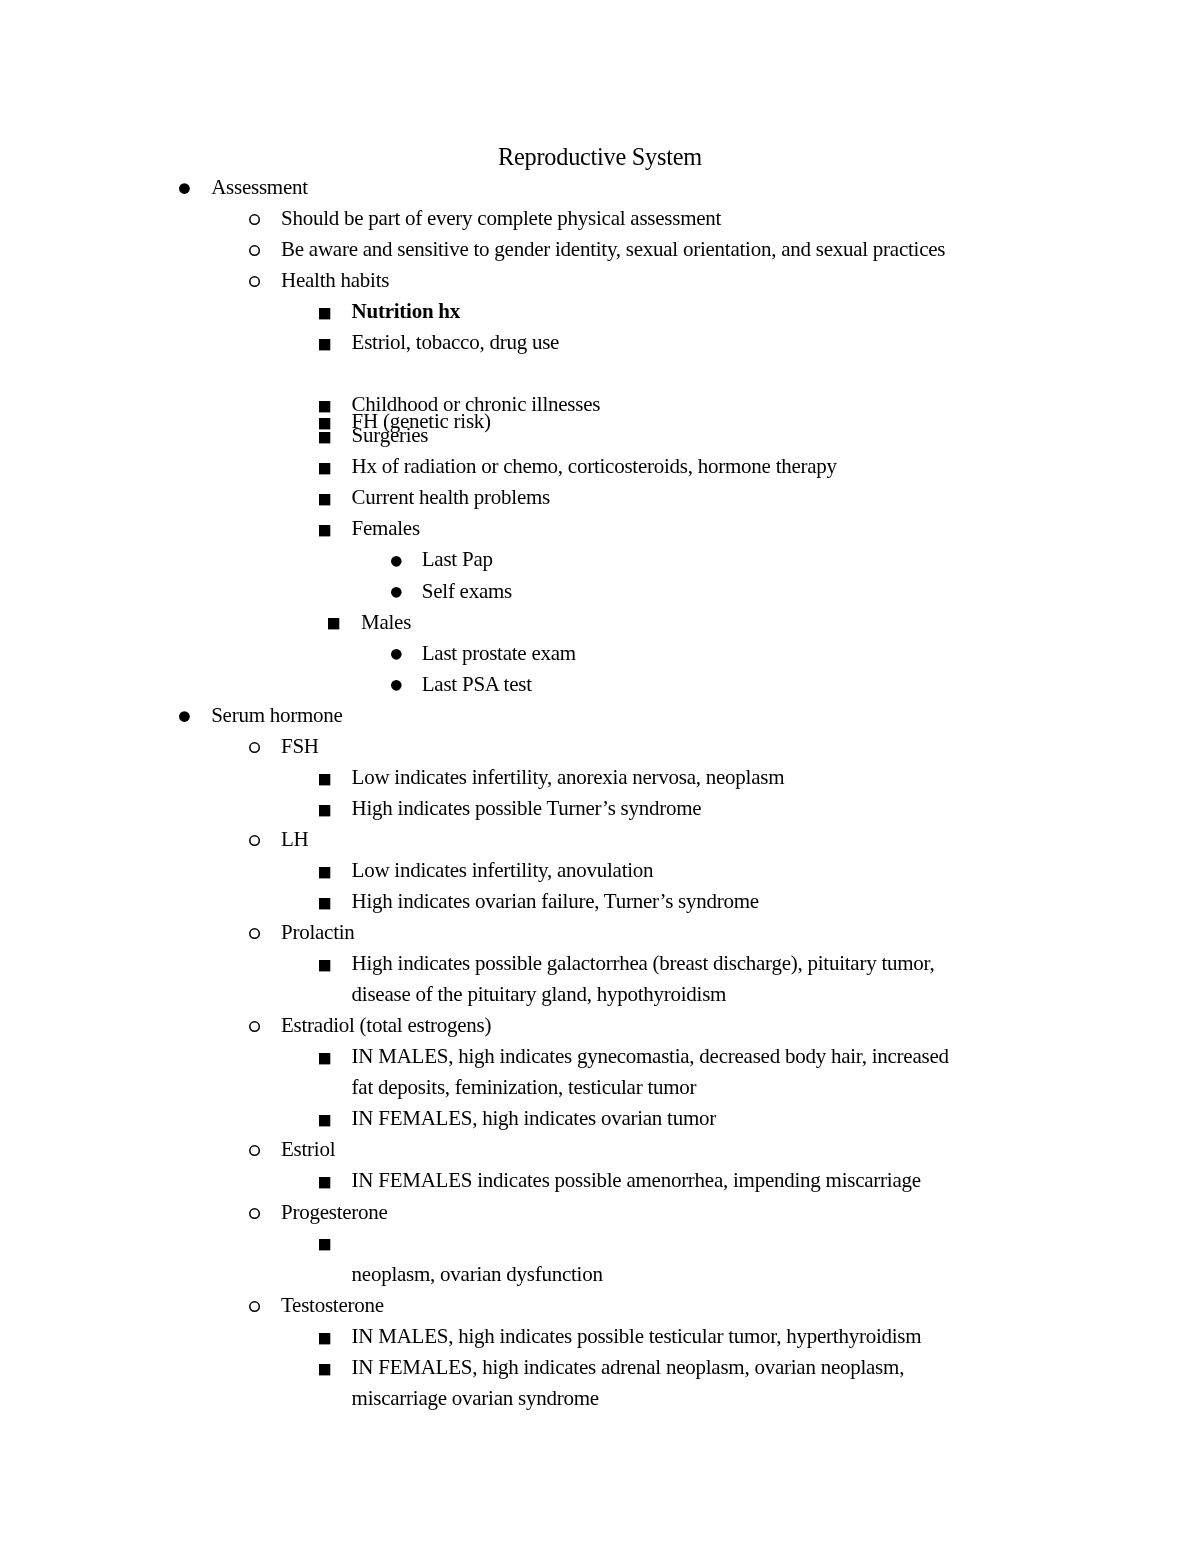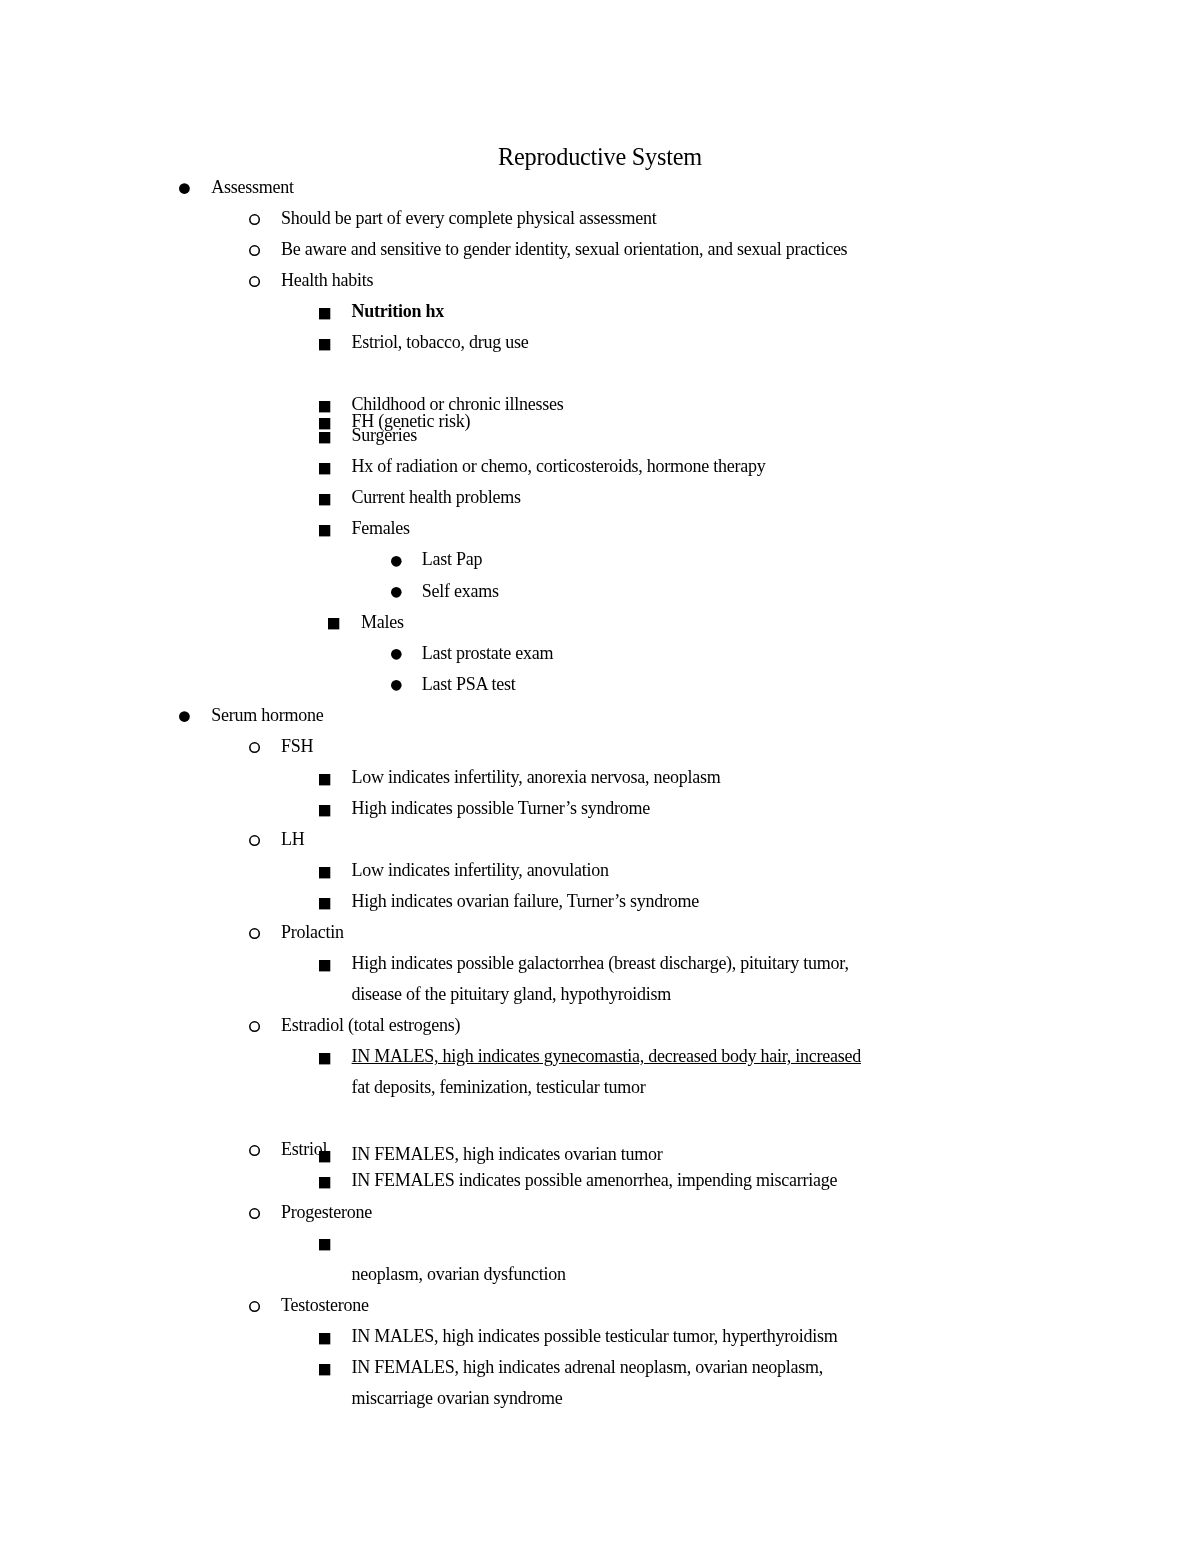--- a/index.html
+++ b/index.html
@@ -28,21 +28,21 @@
     width: 1200px;
     text-align: center;
     font-size: 24.3px;
     line-height: 31.05px;
     letter-spacing: -0.25px;
     white-space: nowrap;
     transform: translateZ(0);
   }
   .item {
     position: absolute;
-    font-size: 18px;
+    font-size: 21px;
     line-height: 31.05px;
     letter-spacing: -0.25px;
     white-space: nowrap;
     transform: translateZ(0);
   }
   .bullet {
     position: absolute;
     display: block;
   }
   .bullet svg { display: block; overflow: visible; }
@@ -186,27 +186,27 @@
           <svg width="14" height="14" viewBox="0 0 14 14">
             <rect x="0" y="0" width="11.3" height="11.4" fill="#000"></rect>
           </svg>
         </span><span>High indicates possible galactorrhea (breast discharge), pituitary tumor,</span></div>
       <div class="item" style="top: 979.15px; left: 351.6px;"><span>disease of the pituitary gland, hypothyroidism</span></div>
       <div class="item" style="top: 1010.2px; left: 281px;"><span class="bullet bullet-circle" style="left: -32px; top: 23px;">
           <svg width="14" height="14" viewBox="0 0 14 14">
             <circle cx="5.55" cy="5.55" r="4.75" fill="none" stroke="#000" stroke-width="1.55"></circle>
           </svg>
         </span><span>Estradiol (total estrogens)</span></div>
-      <div class="item" style="top: 1041.25px; left: 351.6px; text-decoration: underline;"><span class="bullet bullet-square" style="left: -32.6px; top: 23px;">
+      <div class="item" style="top: 1041.25px; left: 351.6px;"><span class="bullet bullet-square" style="left: -32.6px; top: 23px;">
           <svg width="14" height="14" viewBox="0 0 14 14">
             <rect x="0" y="0" width="11.3" height="11.4" fill="#000"></rect>
           </svg>
         </span><span>IN MALES, high indicates gynecomastia, decreased body hair, increased</span></div>
       <div class="item" style="top: 1072.3px; left: 351.6px;"><span>fat deposits, feminization, testicular tumor</span></div>
-      <div class="item" style="top: 1103.35px; left: 351.6px; margin-top: 36px;"><span class="bullet bullet-square" style="left: -32.6px; top: 23px;">
+      <div class="item" style="top: 1103.35px; left: 351.6px;"><span class="bullet bullet-square" style="left: -32.6px; top: 23px;">
           <svg width="14" height="14" viewBox="0 0 14 14">
             <rect x="0" y="0" width="11.3" height="11.4" fill="#000"></rect>
           </svg>
         </span><span>IN FEMALES, high indicates ovarian tumor</span></div>
       <div class="item" style="top: 1134.4px; left: 281px;"><span class="bullet bullet-circle" style="left: -32px; top: 23px;">
           <svg width="14" height="14" viewBox="0 0 14 14">
             <circle cx="5.55" cy="5.55" r="4.75" fill="none" stroke="#000" stroke-width="1.55"></circle>
           </svg>
         </span><span>Estriol</span></div>
       <div class="item" style="top: 1165.45px; left: 351.6px;"><span class="bullet bullet-square" style="left: -32.6px; top: 23px;">

